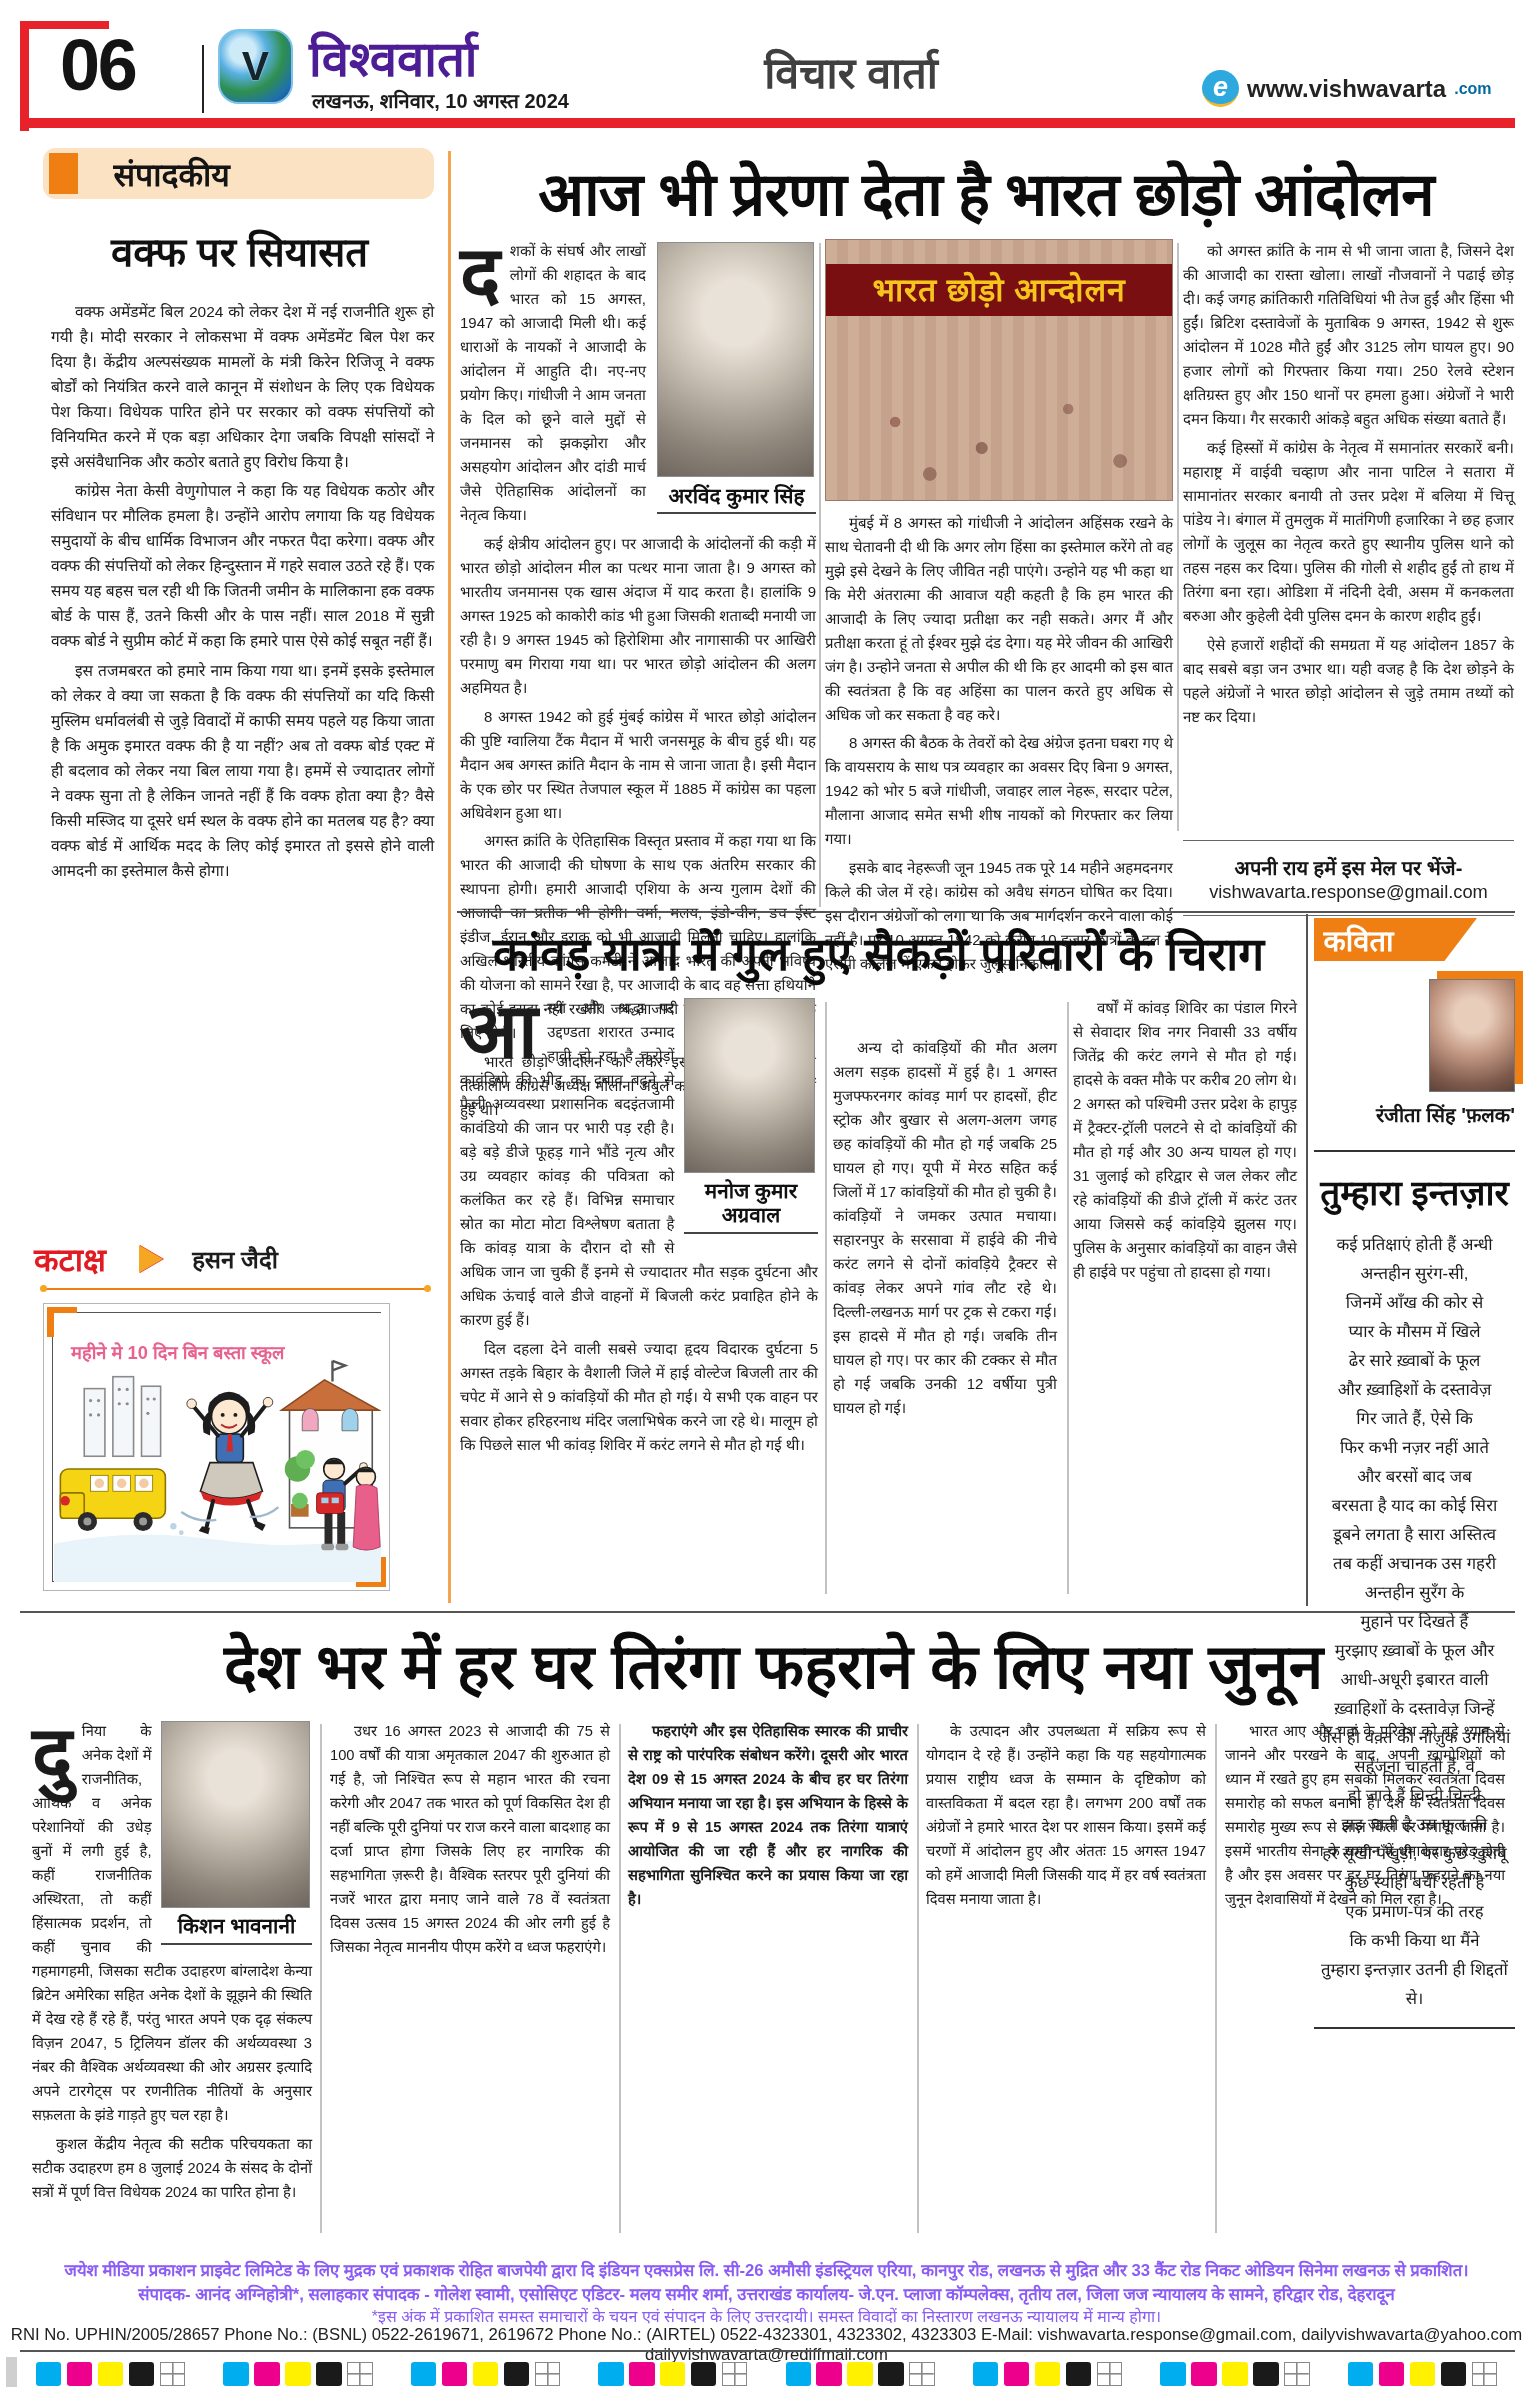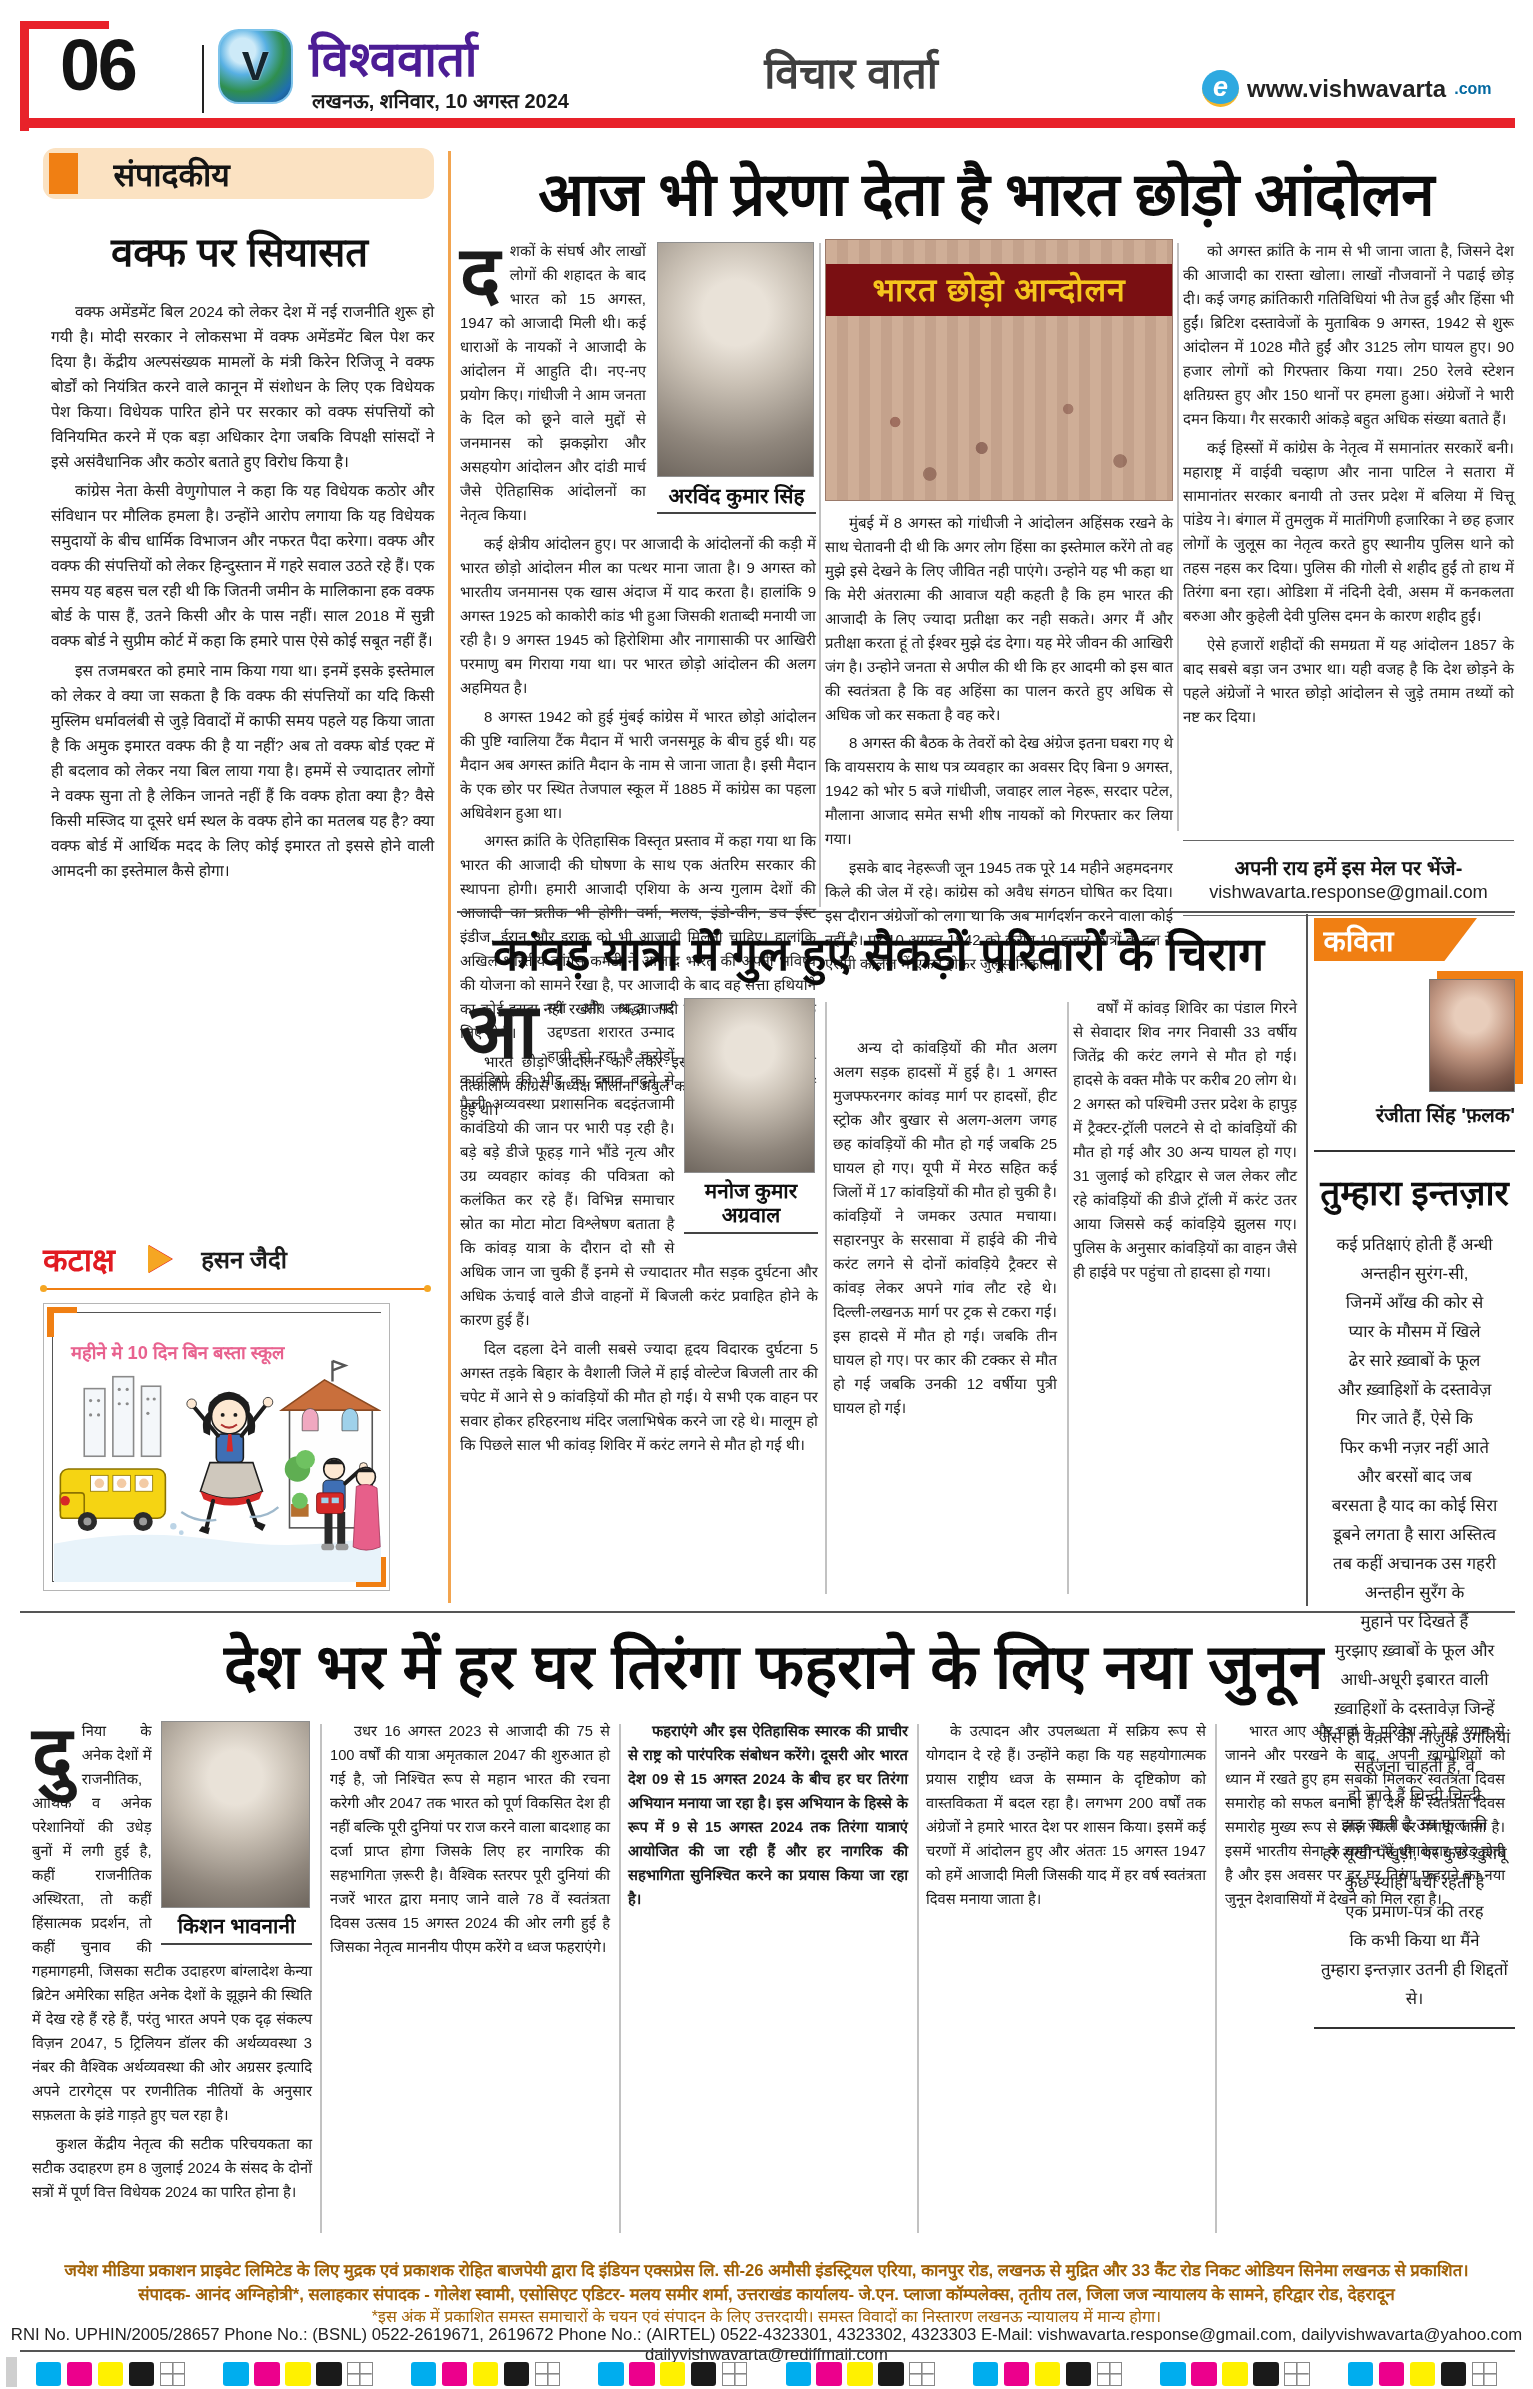--- a/index.html
+++ b/index.html
@@ -85,21 +85,21 @@
   .poem-photo { width:86px; height:113px; border:0.8px solid #777; box-shadow:8px -8px 0 0 #f07f13;
     background:radial-gradient(circle at 50% 32%, #e8cdbb 0 20%, #c49a85 45%, #7e5a4c 80%, #5d4238 100%); }
   .poem-author { font-size:20px; font-weight:700; padding-bottom:8px; }
   .poem-hr { margin-top:14.3px; border-top:2.4px solid #333; }
   .poem-title { text-align:center; font-size:35px; font-weight:800; margin-top:16px; color:#0e0e0e; }
   .poem-lines { margin-top:14.3px; text-align:center; font-size:16.7px; line-height:29px; color:#1a1a1a; }
   .poem-lines p { margin:0; }
 
   
   .kk { position:absolute; left:32px; top:1237px; width:415px; }
-  .kk-row { display:flex; align-items:center; margin-left:11px;gap:16px; }
+  .kk-row { display:flex; align-items:center; margin-left:2px;gap:16px; }
   .kk-label { font-size:32px; font-weight:800; color:#e11b22; }
   .kk-arrow { width:0; height:0; border-top:14.3px solid transparent; border-bottom:14.3px solid transparent;
     border-left:24px solid #f5a623; margin:0 12.7px 0 17.5px; filter:drop-shadow(1.6px 0 0 #e11b22); }
   .kk-author { font-size:24px; font-weight:700; color:#1d1d1d; }
   .kk-rule { position:relative; margin:8px 0 0 11px; width:385px; border-top:2.4px solid #f07f13; }
   .kk-rule::before,.kk-rule::after { content:""; position:absolute; top:-4.8px; width:7.2px; height:7.2px; border-radius:50%; background:#f5a623; }
   .kk-rule::before { left:-3.2px; } .kk-rule::after { right:-3.2px; }
   .kk-card { position:relative; margin:12.7px 0 0 11px; width:347px; height:288px; background:#fff; border:0.8px solid #b5b5b5; }
   .kk-frame { position:absolute; inset:8px; border:1.6px solid #555; }
   .kk-sq1 { position:absolute; left:3.2px;  top:3.2px;    width:30px; height:30px; background:#f07f13; }
@@ -113,21 +113,21 @@
   .ba-col { position:absolute; top:1719px; font-size:14.7px; line-height:24px; text-align:justify; color:#1b1b1b; }
   .ba-col1 { left:32px;   width:280px; }
   .ba-col2 { left:330px;  width:280px; }
   .ba-col3 { left:628px;  width:280px;font-weight:bold; }
   .ba-col4 { left:926px; width:280px; }
   .ba-col5 { left:1225px; width:280px; }
   .ba-col .photo-box { width:151px; margin:1.6px 0 6.4px 9.5px; }
   .ba-col .author-photo { width:149px; height:187px; }
 
   
-  .ft-line { position:absolute; left:0; width:100%; text-align:center; color:#a16207; }
+  .ft-line { position:absolute; left:0; width:100%; text-align:center; color:#8b5cf6; }
   .ft1 { top:2258px; font-size:16.7px; font-weight:600; }
   .ft2 { top:2282px; font-size:16.7px; font-weight:600; }
   .ft3 { top:2305px; font-size:16px; }
   .ft-rni { top:2325px; font-size:16.7px; font-family:"Liberation Sans",sans-serif; color:#222; }
   .ft-hr { position:absolute; left:20px; top:2350px; width:1495px; height:2.4px; background:#555; }
   .gray-sliver { position:absolute; left:6.4px; top:2357px; width:11px; height:30px; background:#cfcfcf; }
   .cmyk-strip { position:absolute; left:36px; top:2362px; width:1461px; display:flex; justify-content:space-between; }
   .cmyk-group { display:flex; gap:5.6px; align-items:center; }
   .sw { width:25.4px; height:24px; border-radius:3.2px; }
   .regmark { width:25.4px; height:24px; border:1.6px solid #888;

